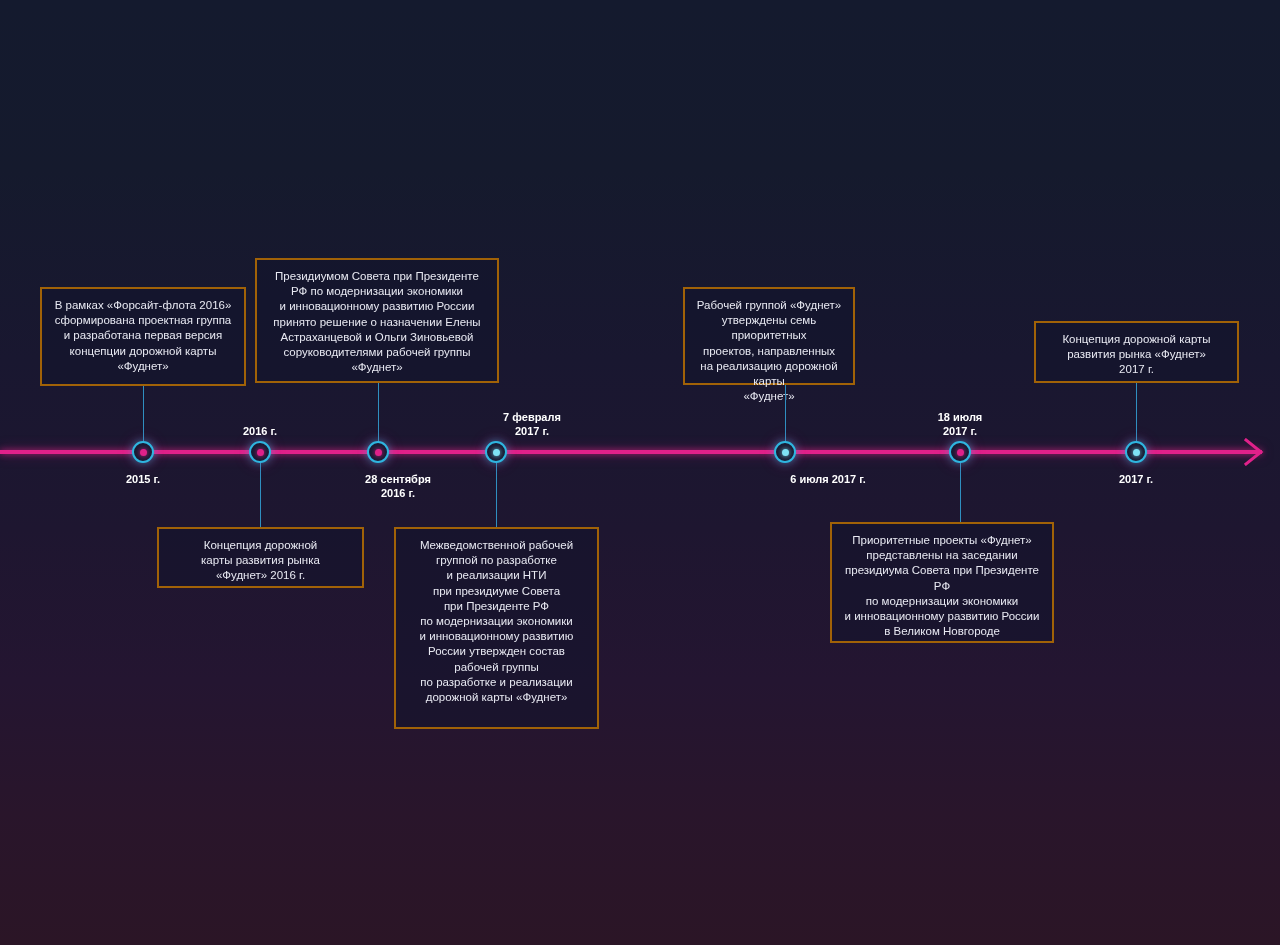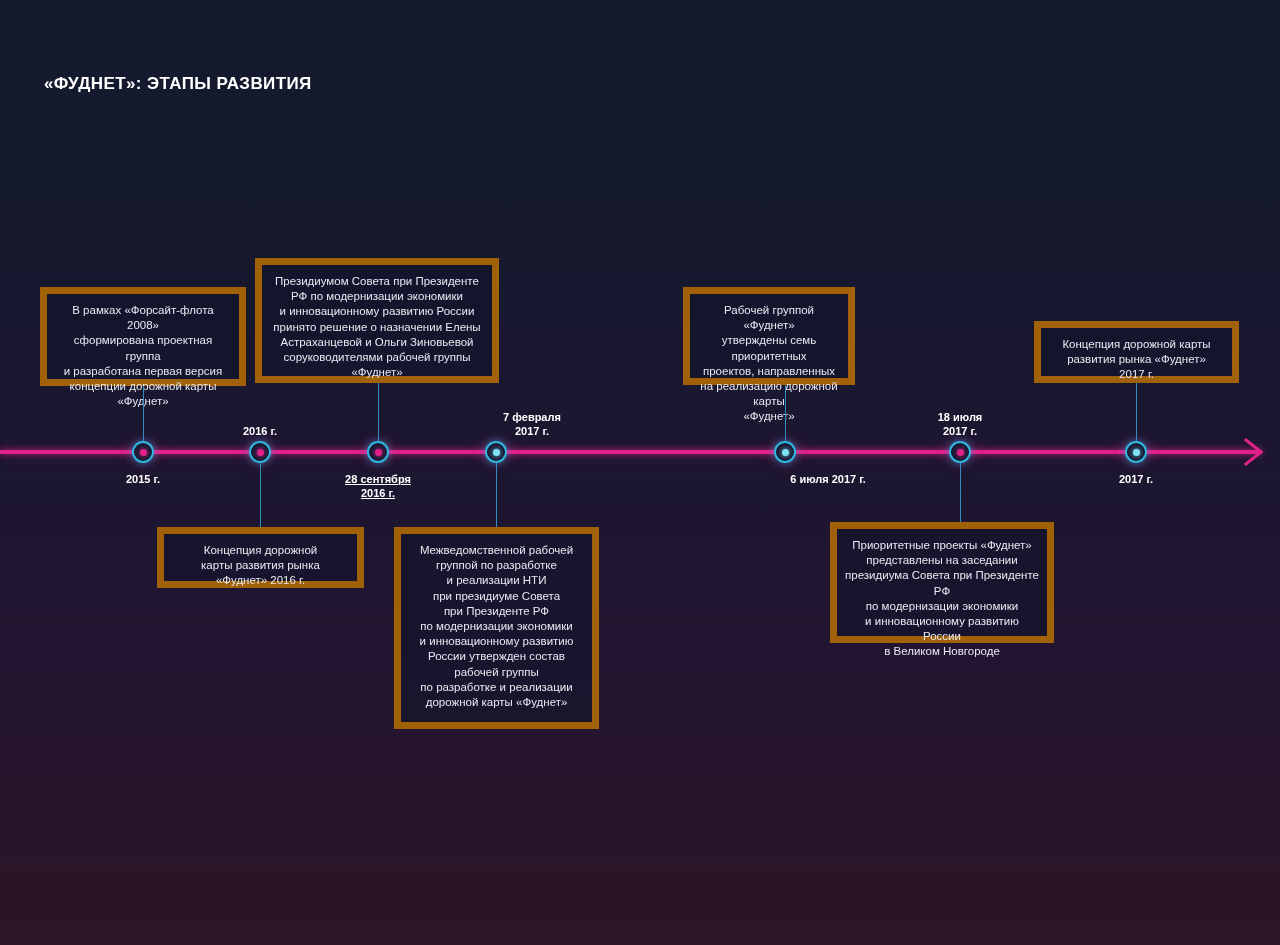--- a/index.html
+++ b/index.html
@@ -97,21 +97,21 @@
     position: absolute;
     width: 1px;
     background: #2f8fc0;
     margin-left: -0.5px;
   }
 
   
   .event-box {
     position: absolute;
     box-sizing: border-box;
-    border: 7px solid #a16207;
+    border: 2px solid #a16207;
     background: rgba(18, 20, 44, 0.55);
     color: #e8e9f2;
     font-size: 11.5px;
     line-height: 15.2px;
     text-align: center;
     padding: 9px 8px 8px 8px;
     white-space: pre-line;
   }
 
   
@@ -124,23 +124,22 @@
     text-align: center;
     white-space: pre-line;
     transform: translateX(-50%);
   }
 </style>
 </head>
 <body>
 
 <div id="stage">
 
-  <div class="page-title">«ФУДНЕТ»: ЭТАПЫ РАЗВИТИЯ</div>
-
-  <div class="event-box" style="left:40px; top:287px; width:206px; height:99px;">В рамках «Форсайт-флота 2008»
+
+  <div class="event-box" style="left:40px; top:287px; width:206px; height:99px;">В рамках «Форсайт-флота 2016»
 сформирована проектная группа
 и разработана первая версия
 концепции дорожной карты
 «Фуднет»</div>
 
   <div class="event-box" style="left:255px; top:258px; width:244px; height:125px;">Президиумом Совета при Президенте
 РФ по модернизации экономики
 и инновационному развитию России
 принято решение о назначении Елены
 Астраханцевой и Ольги Зиновьевой
@@ -203,18 +202,18 @@
   <div class="node" style="left:960px;"></div>
   <div class="node node-light" style="left:1136px;"></div>
 
   <div class="date-label" style="left:260px; top:424px;">2016 г.</div>
   <div class="date-label" style="left:496px; top:410px;margin-left:36px;">7 февраля
 2017 г.</div>
   <div class="date-label" style="left:960px; top:410px;">18 июля
 2017 г.</div>
 
   <div class="date-label" style="left:143px; top:472px;">2015 г.</div>
-  <div class="date-label" style="left:378px; top:472px;text-decoration:underline;">28 сентября
+  <div class="date-label" style="left:398px; top:472px;">28 сентября
 2016 г.</div>
   <div class="date-label" style="left:785px; top:472px;margin-left:43px;">6 июля 2017 г.</div>
   <div class="date-label" style="left:1136px; top:472px;">2017 г.</div>
 
 </div>
 
 </body></html>

